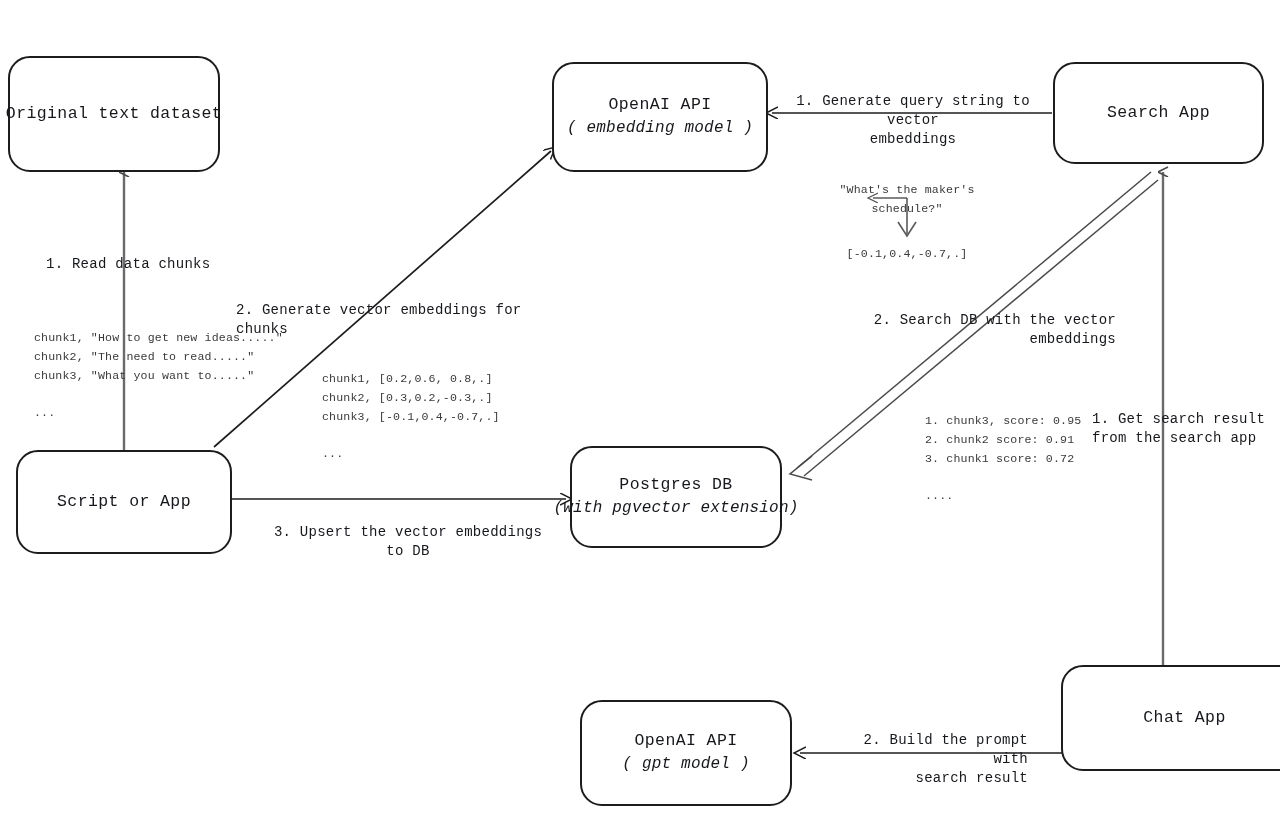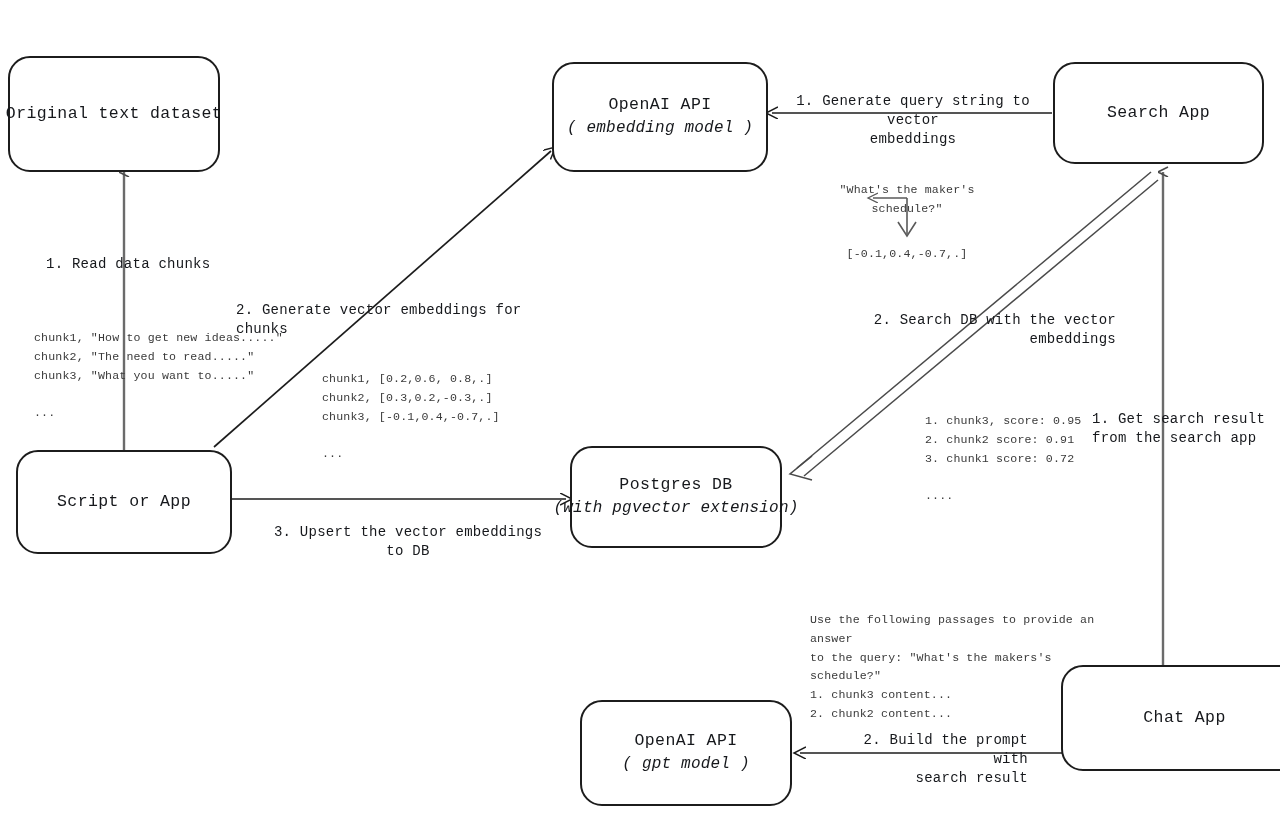--- a/index.html
+++ b/index.html
@@ -195,18 +195,14 @@
   <div class="note centered" style="left:807px; top:181px; width:200px;">"What's the maker's schedule?"</div>
 
   <div class="note centered" style="left:837px; top:245px; width:140px;">[-0.1,0.4,-0.7,.]</div>
 
   <div class="note" style="left:925px; top:412px; width:200px;">1. chunk3, score: 0.95
 2. chunk2 score: 0.91
 3. chunk1 score: 0.72
 
 ....</div>
 
-  <div class="note" style="left:810px; top:611px; width:300px;">Use the following passages to provide an answer
-to the query: "What's the makers's schedule?"
-1. chunk3 content...
-2. chunk2 content...</div>
 
 </div>
 
 </body></html>

